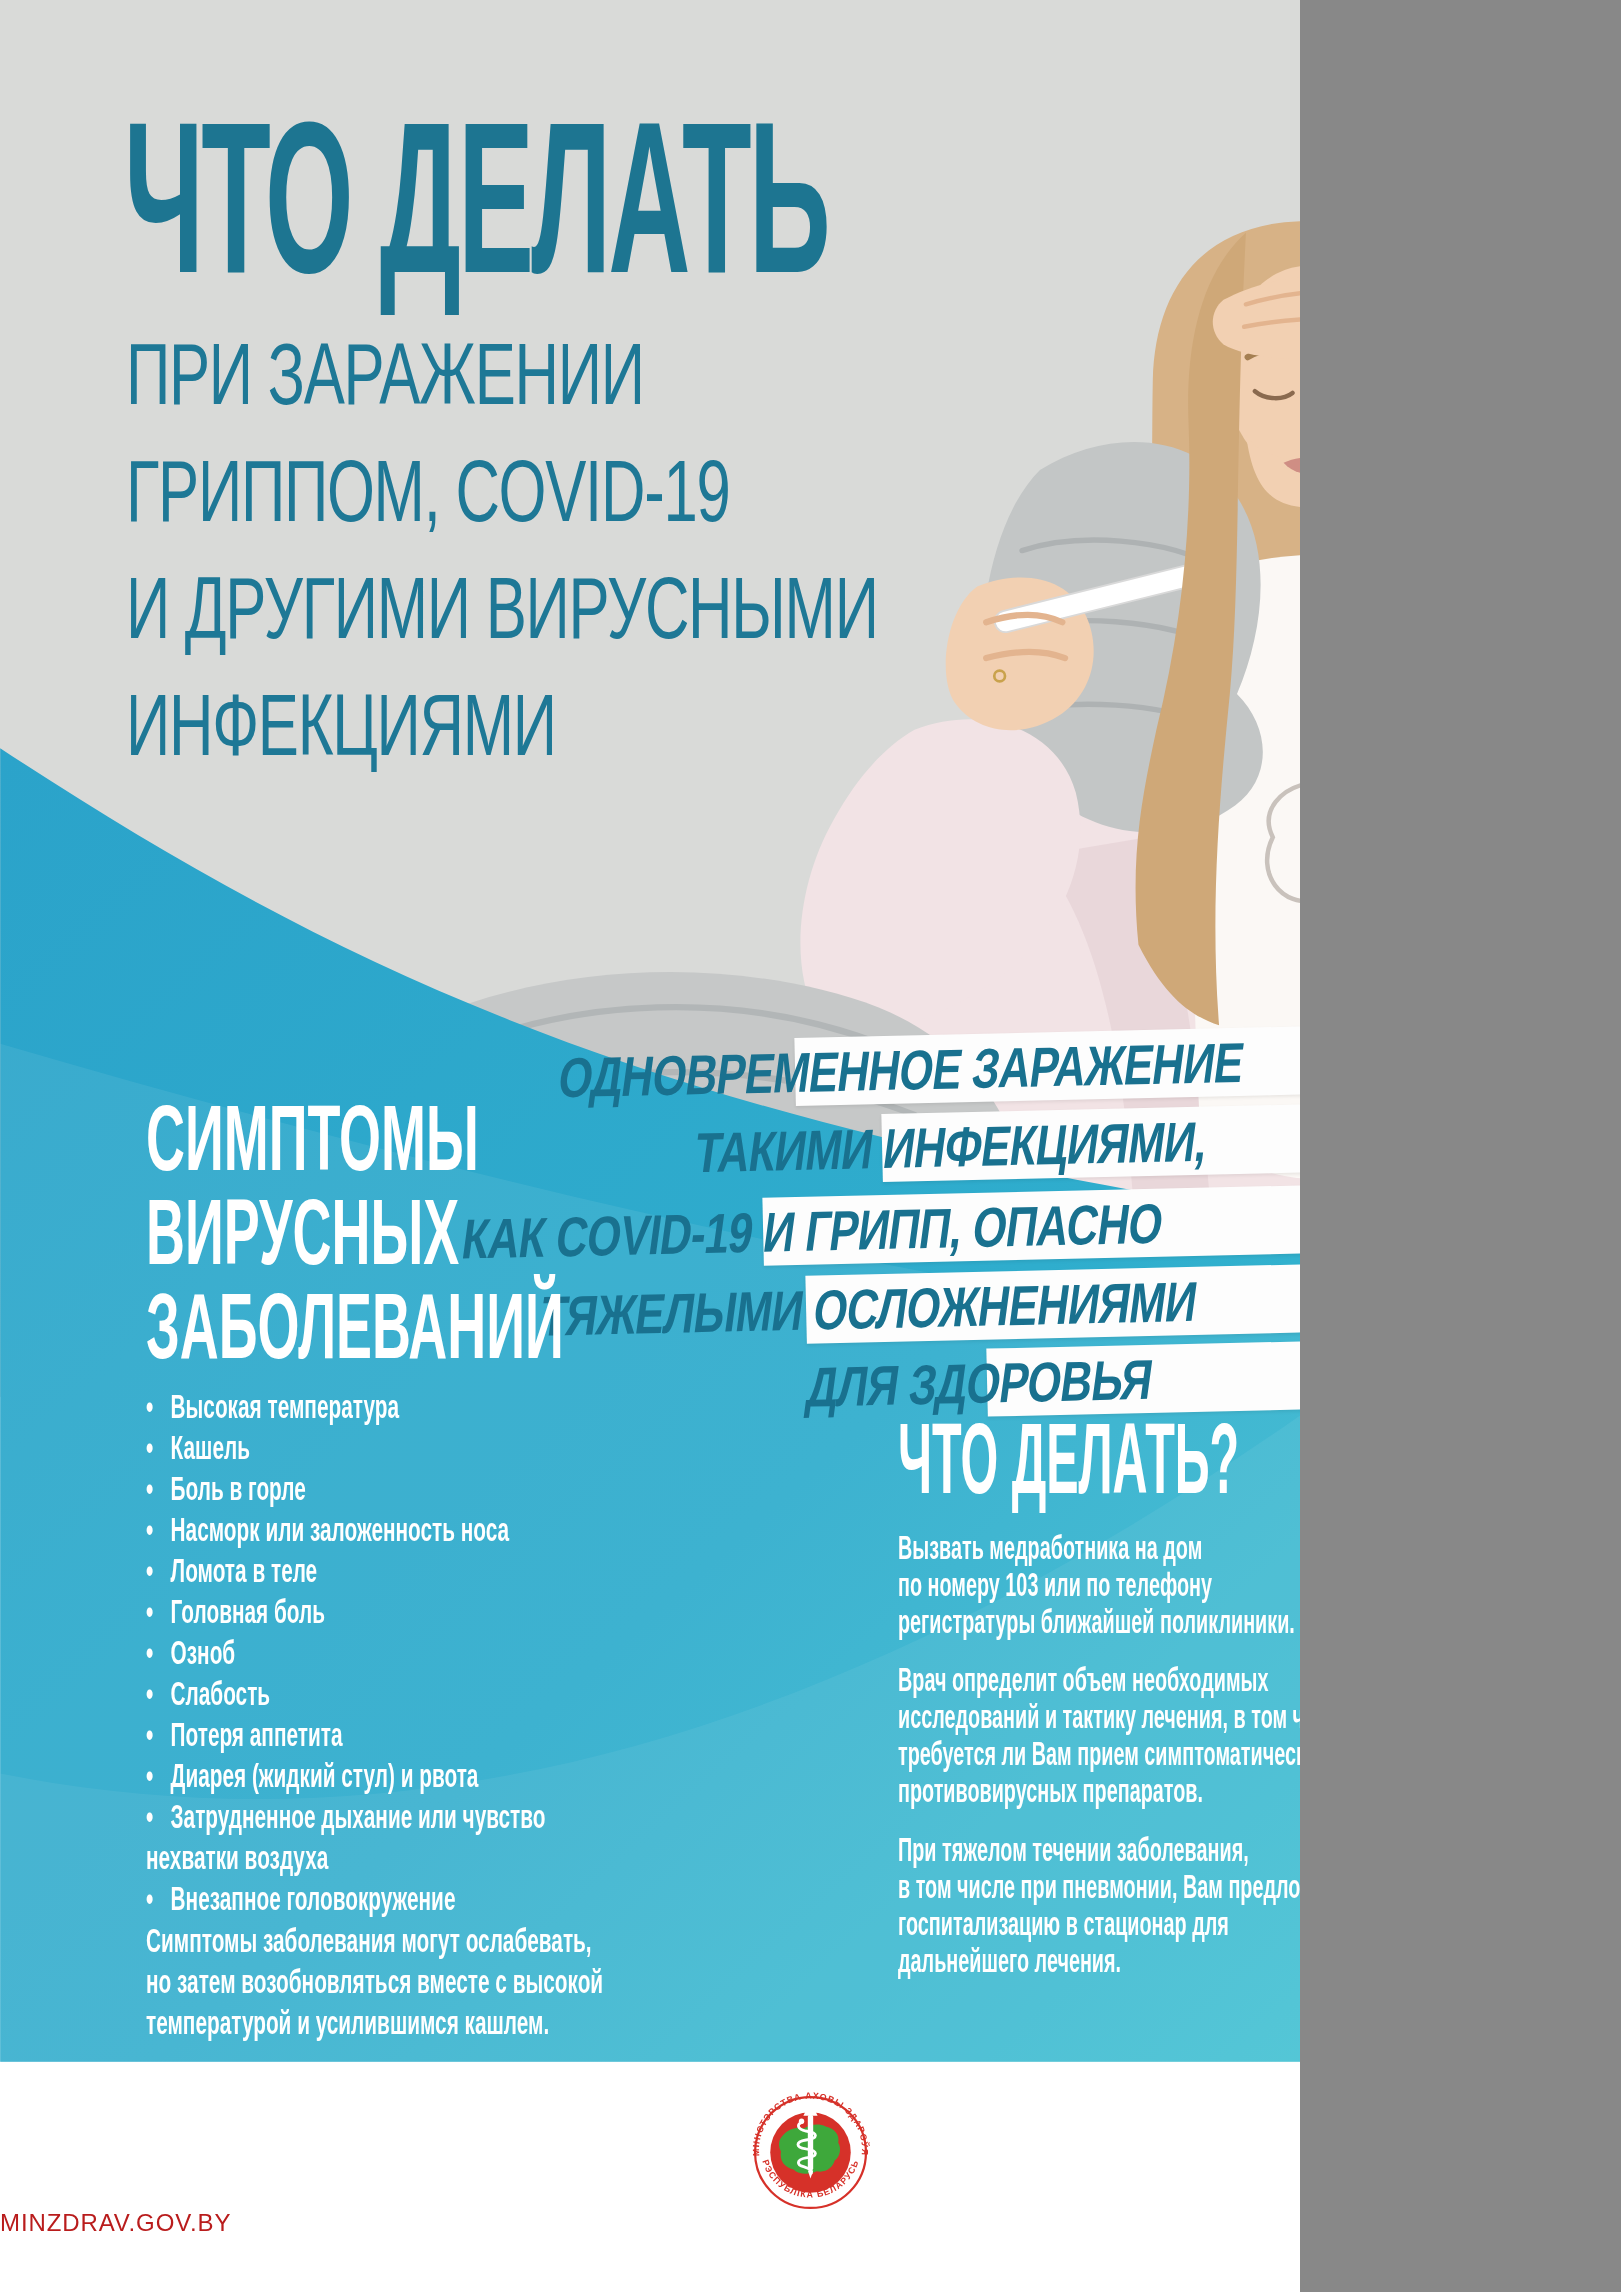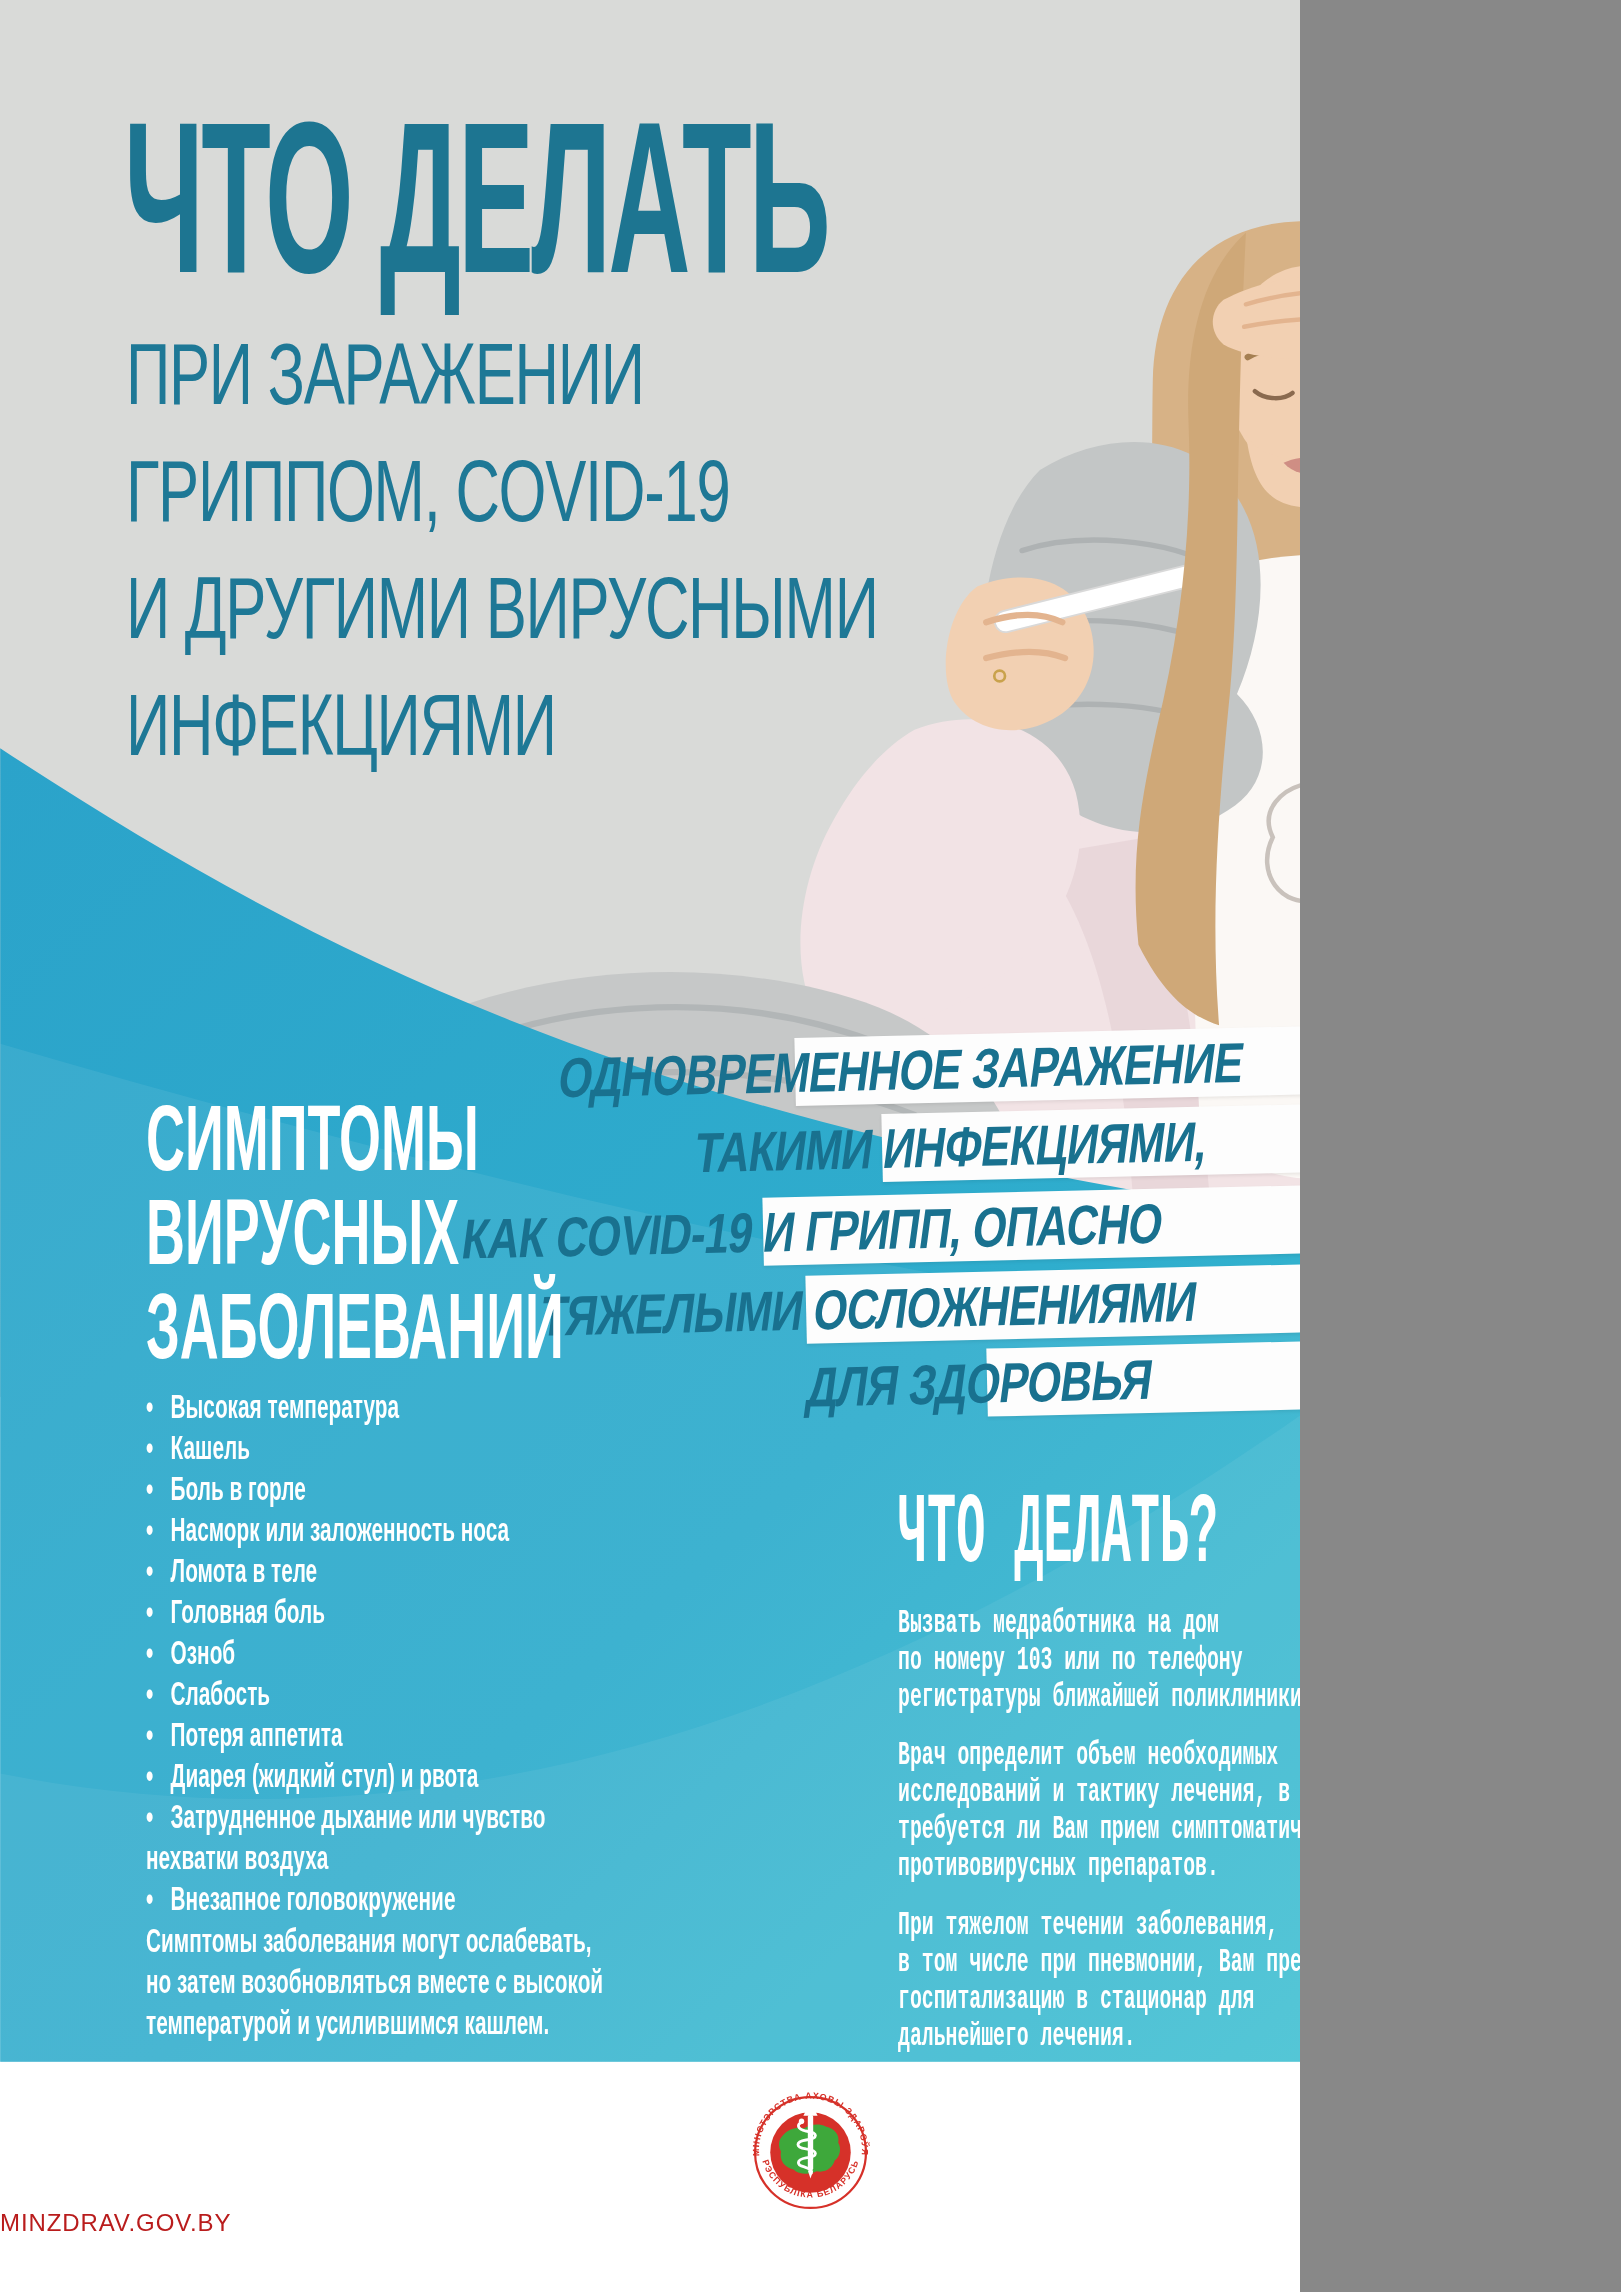--- a/index.html
+++ b/index.html
@@ -50,21 +50,21 @@
     font-size:33px;line-height:41px;font-weight:700;
     transform:scaleX(.63);transform-origin:left top;width:1075px;
   }
   .symptom-list li{white-space:pre-line;}
   .symptom-list .bullet{display:inline-block;width:39px;}
   .symptoms-note{
     margin:1.8px 0 0 0;font-size:33px;line-height:41px;font-weight:700;white-space:pre-line;
     transform:scaleX(.63);transform-origin:left top;width:1075px;
   }
 
-  .right-col{position:absolute;left:898px;top:1484px;width:716px;z-index:5;color:#ffffff;font-family:Liberation Mono, monospace;}
+  .right-col{position:absolute;left:898px;top:1408px;width:716px;z-index:5;color:#ffffff;}
   .right-col h2{
     margin:0;font-size:101px;line-height:101px;font-weight:700;color:#ffffff;
     transform:scaleX(.48);transform-origin:left top;white-space:nowrap;
   }
   .right-col .paras{margin-top:19.7px;}
   .right-col p{
     margin:0 0 21.5px 0;font-size:33px;line-height:37px;font-weight:700;white-space:pre-line;
     transform:scaleX(.60);transform-origin:left top;width:1164px;
   }
 

